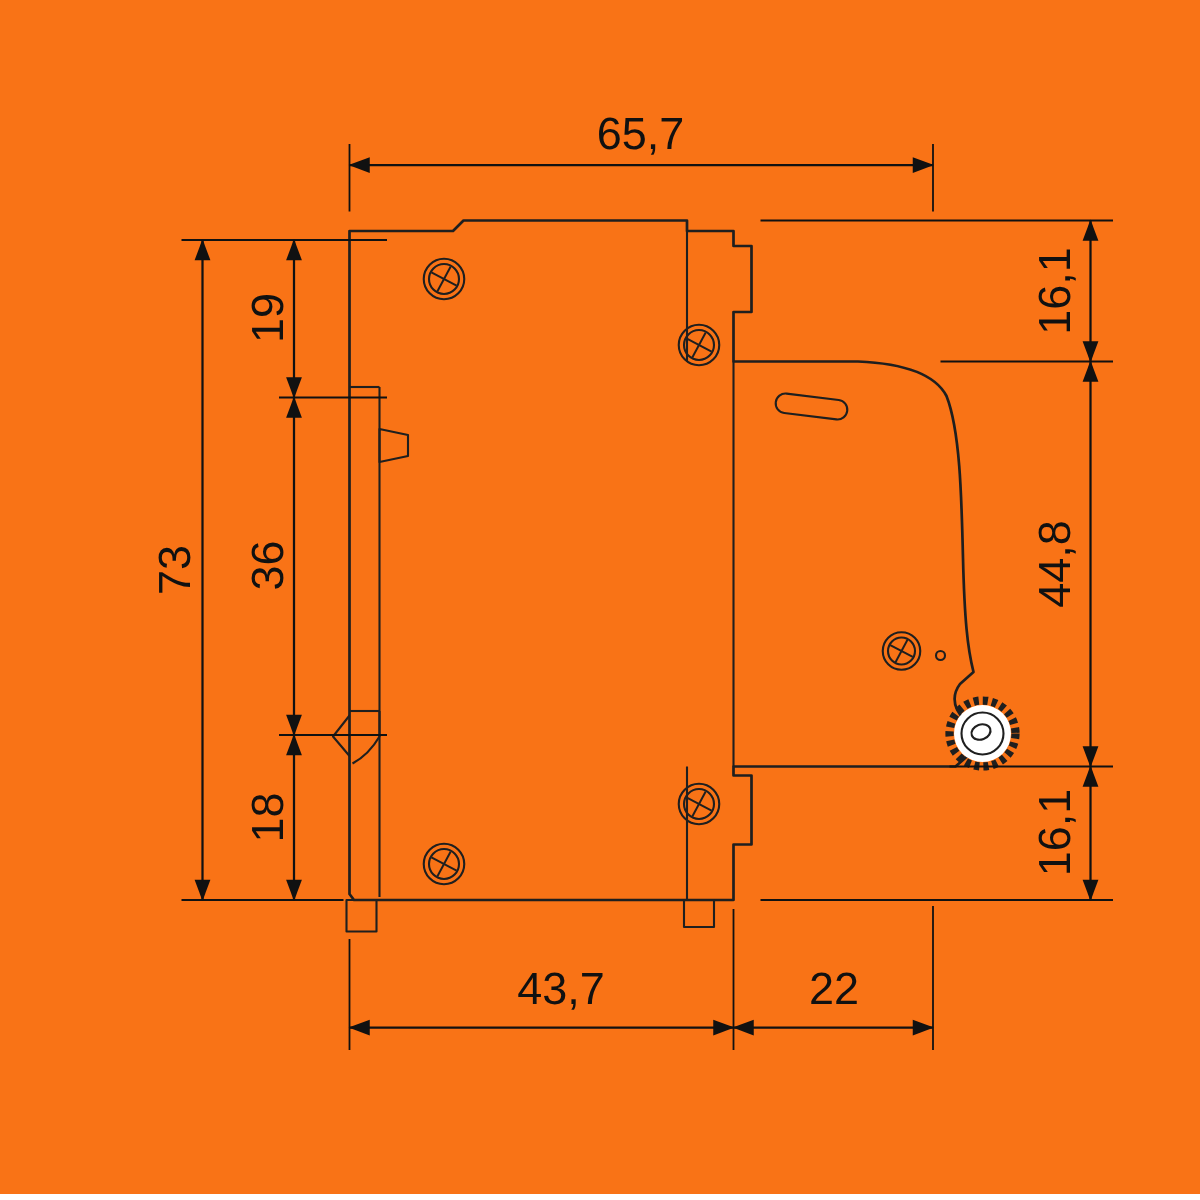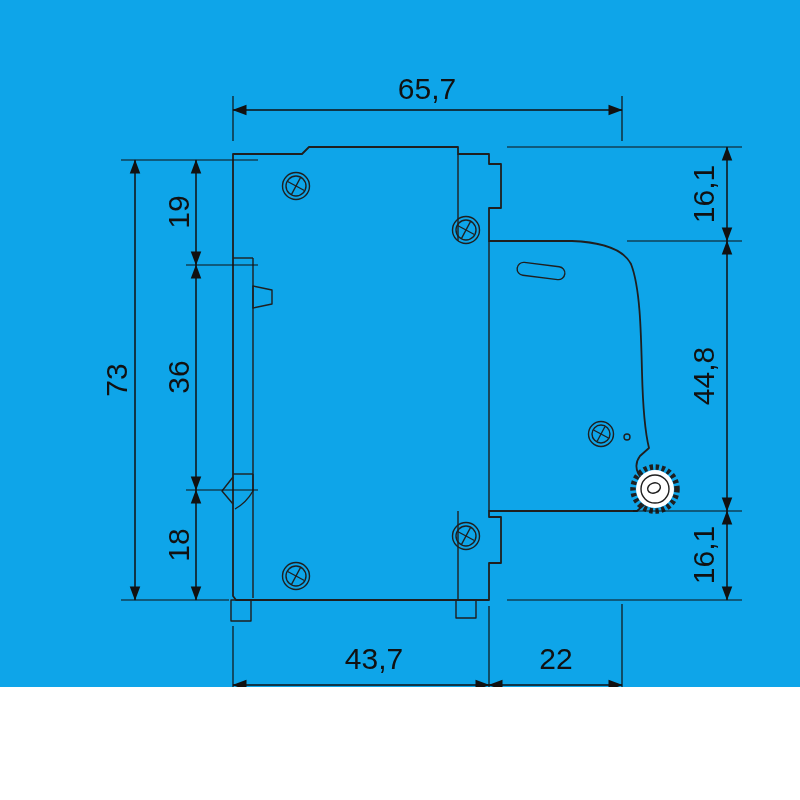--- a/index.html
+++ b/index.html
@@ -1,16 +1,16 @@
 <!DOCTYPE html>
 <html><head>
 <meta charset="utf-8">
 <style>
   html,body{margin:0;padding:0;background:#ffffff;}
-  .stage{width:800px;height:687px;position:relative;background:#0ea5e9;overflow:hidden;}
+  .stage{width:800px;height:796px;position:relative;background:#f97316;overflow:hidden;}
   .outline{fill:none;stroke:#1f1f1f;stroke-width:1.8;stroke-linejoin:round;stroke-linecap:round;}
   .thin{fill:none;stroke:#1f1f1f;stroke-width:1.4;stroke-linejoin:round;}
   .dim{stroke:#111;stroke-width:1.5;fill:none;}
   .ext{stroke:#111;stroke-width:1.2;fill:none;}
   .dimtext{font-family:"Liberation Sans", sans-serif;font-size:30px;fill:#111;}
   .screwline{stroke:#1f1f1f;stroke-width:1.3;}
 </style>
 </head>
 <body>
 

